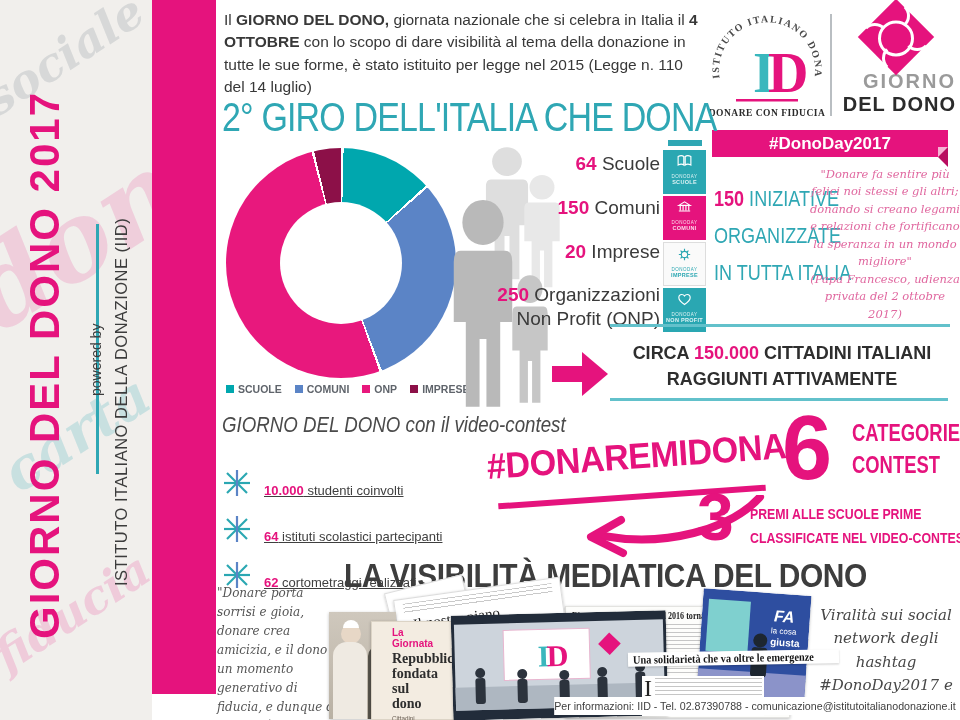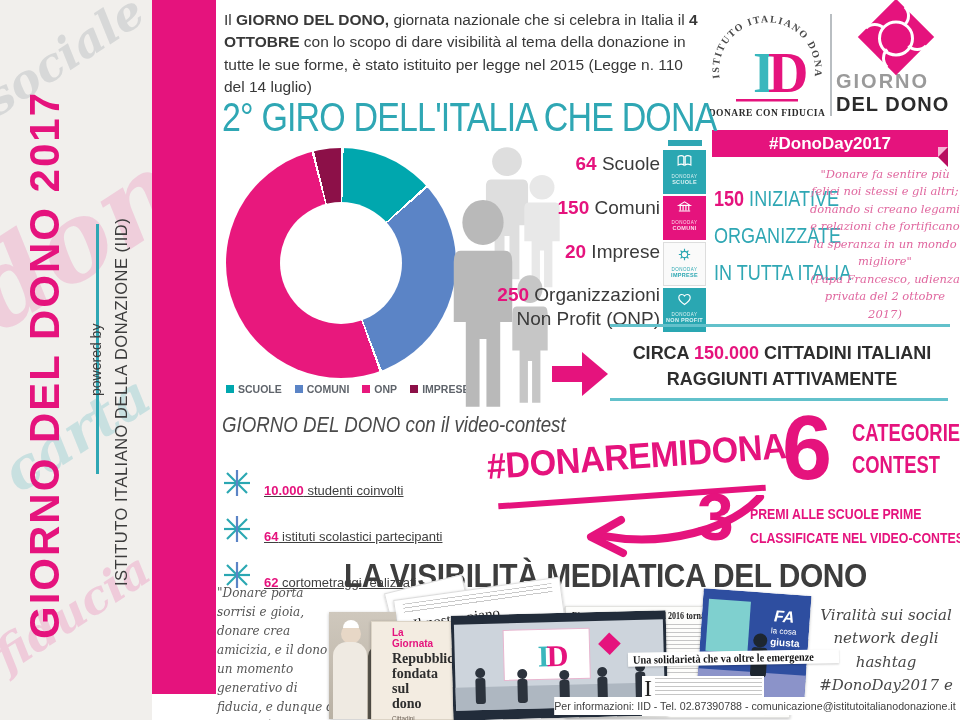--- a/index.html
+++ b/index.html
@@ -16,21 +16,21 @@
   .wm{position:absolute;font-family:"DejaVu Serif",serif;font-style:italic;font-weight:bold;transform:rotate(-33deg);white-space:nowrap;}
   .side-title{left:14px;top:40px;width:62px;height:650px;font-size:42px;font-weight:800;color:#e5137d;letter-spacing:2px;}
   .side-line{left:96px;top:224px;width:3px;height:250px;background:#2fa7b4;}
   .side-pb{left:86px;top:300px;width:20px;height:120px;font-size:14px;color:#3c3c3c;}
   .side-org{left:108px;top:128px;width:26px;height:548px;font-size:16.5px;color:#3c3c3c;letter-spacing:.5px;}
   #bar{left:152px;top:0;width:64px;height:694px;background:#e5137d;}
   
   #intro{left:224px;top:9px;width:482px;font-size:15.5px;line-height:1.45;color:#383838;}
   #iid-logo{left:706px;top:2px;width:122px;height:126px;}
   #logo-divider{left:830px;top:14px;width:2px;height:102px;background:#b9bec2;}
-  #gdd-logo{left:836px;top:6px;width:120px;height:120px;text-align:left;}
+  #gdd-logo{left:836px;top:6px;width:120px;height:120px;text-align:right;}
   .gdd-diamond{position:relative;width:54px;height:54px;margin:4px auto 6px;background:#e5137d;transform:rotate(45deg);}
   .gdd-diamond .ring{position:absolute;left:10px;top:10px;width:30px;height:30px;border:3px solid #fff;border-radius:50%;}
   .gdd-diamond .arc{position:absolute;width:22px;height:22px;border:3px solid #fff;border-radius:50%;border-color:#fff transparent transparent transparent;}
   .gdd1{font-size:20px;font-weight:700;color:#9a9a9a;letter-spacing:2px;}
   .gdd2{font-size:20px;font-weight:700;color:#2b2b2b;letter-spacing:1px;}
   #banner{left:712px;top:130px;width:236px;height:27px;background:#e5137d;color:#fff;font-size:17px;font-weight:700;text-align:center;line-height:27px;}
   #banner::after{content:"";position:absolute;right:-0px;top:0;border-left:10px solid transparent;border-top:10px solid #f6b3d4;right:0;top:17px;border-left:none;border-right:10px solid #b90d60;border-bottom:10px solid transparent;}
   #heading{left:222px;top:95px;font-size:40px;color:#2fa7b4;letter-spacing:-1px;white-space:nowrap;}
   #heading-dash{left:668px;top:140px;width:34px;height:6px;background:#2fa7b4;}
   

